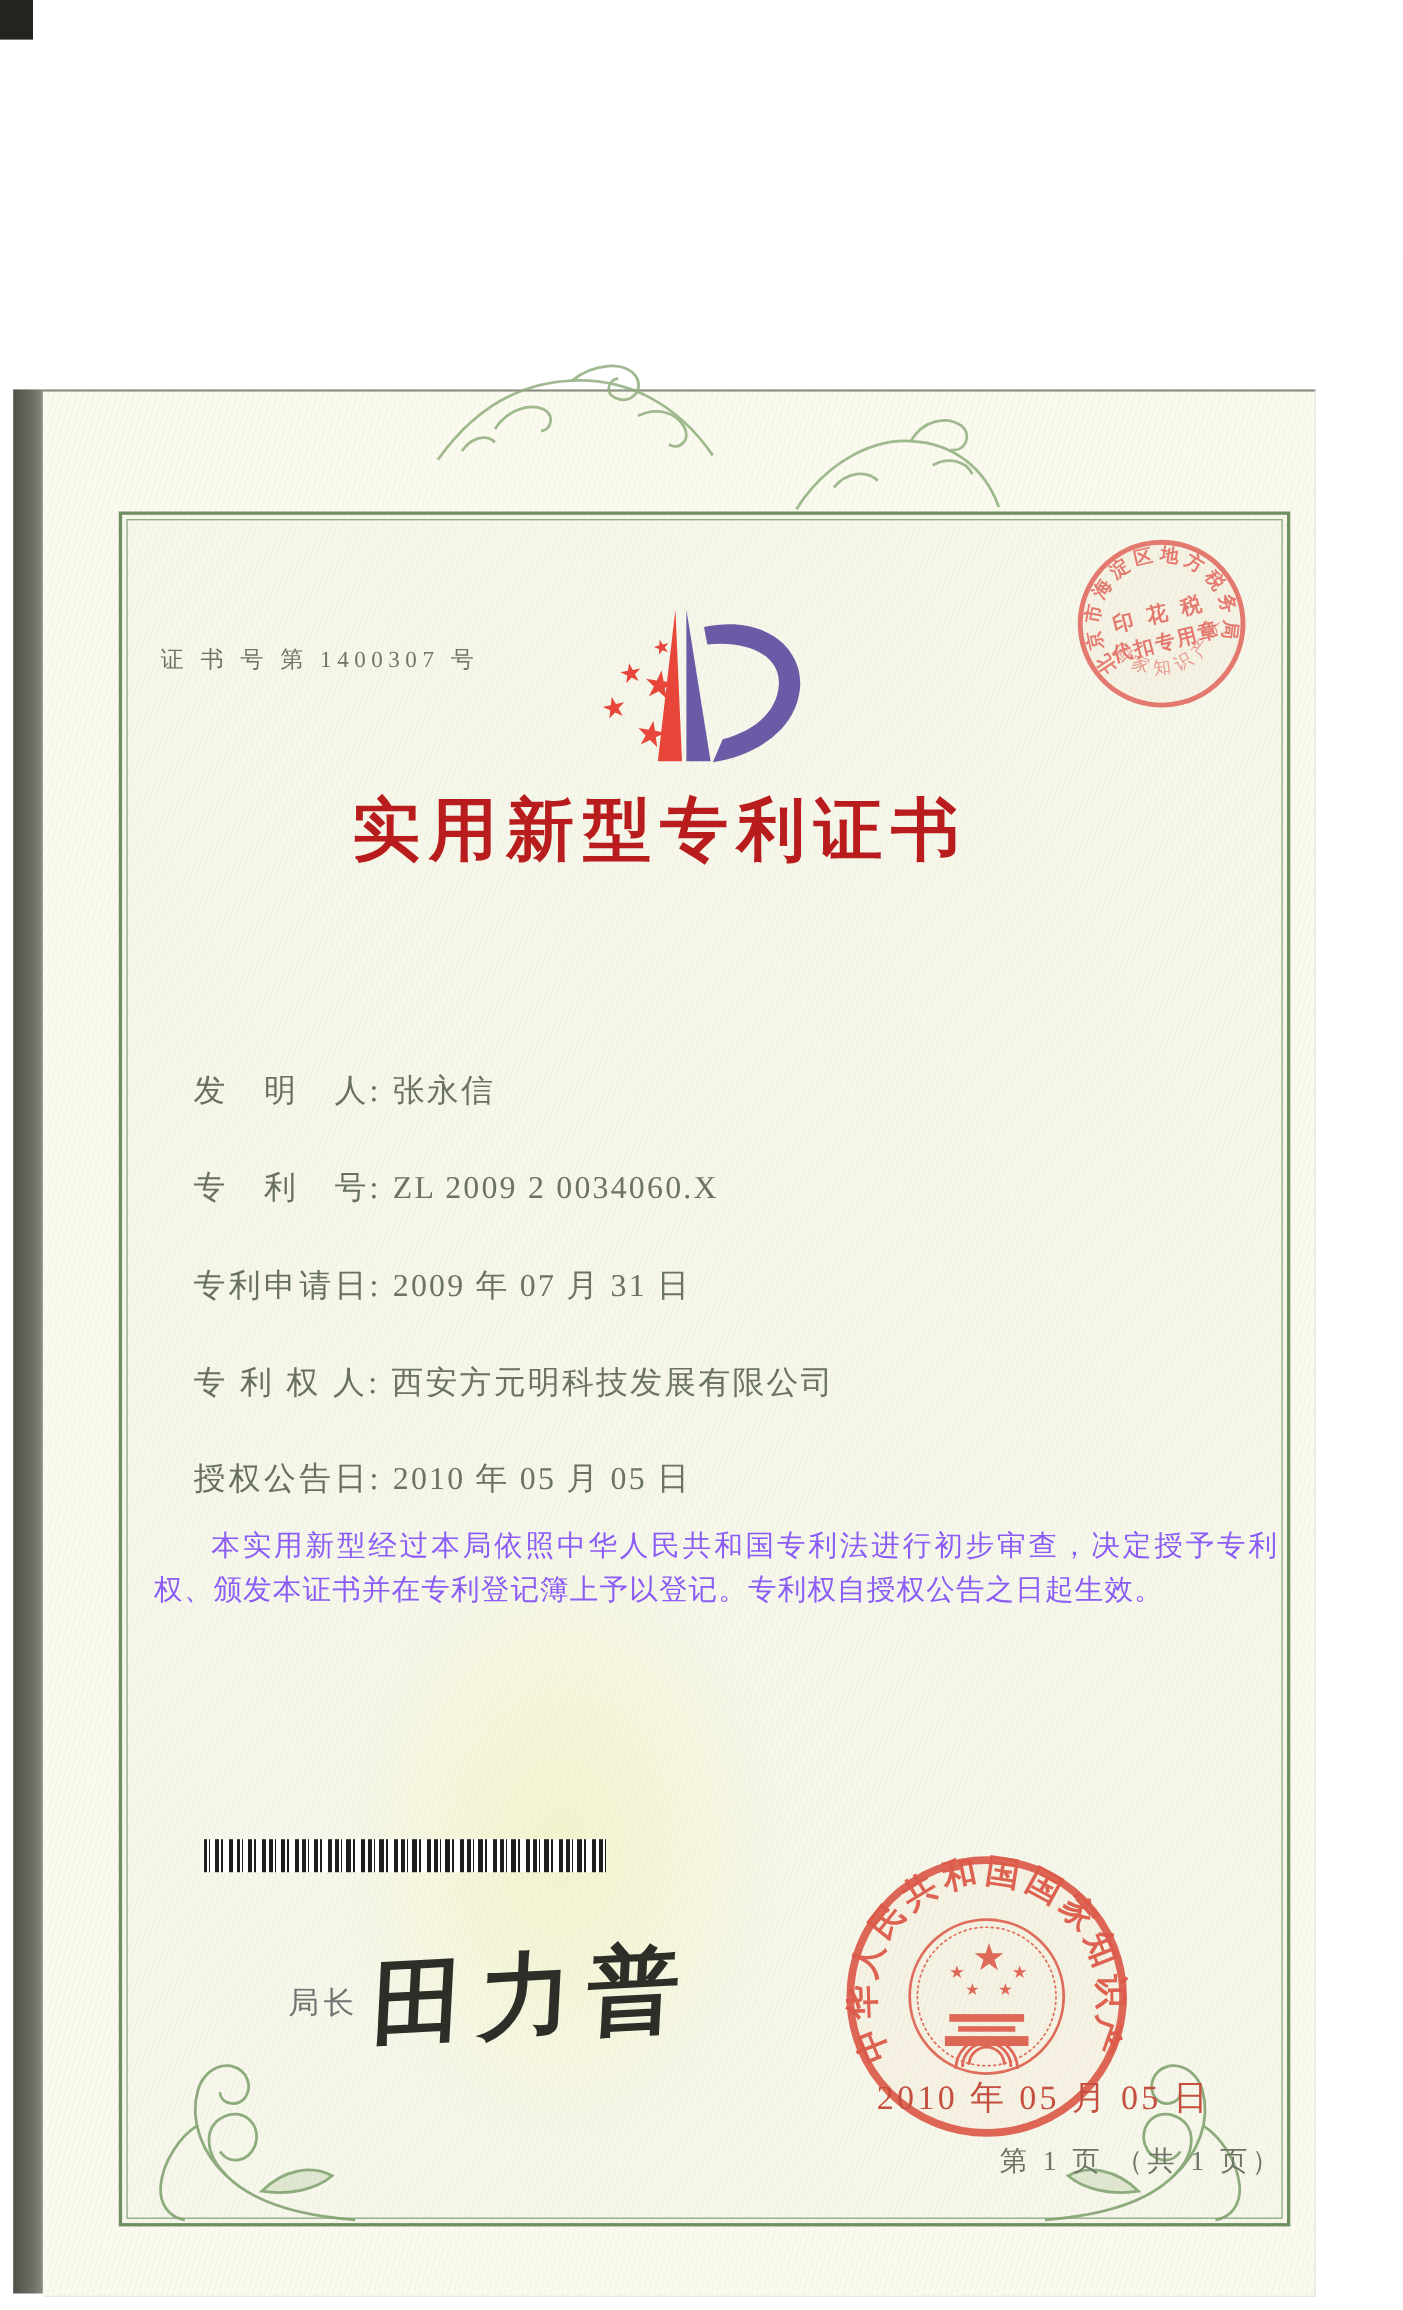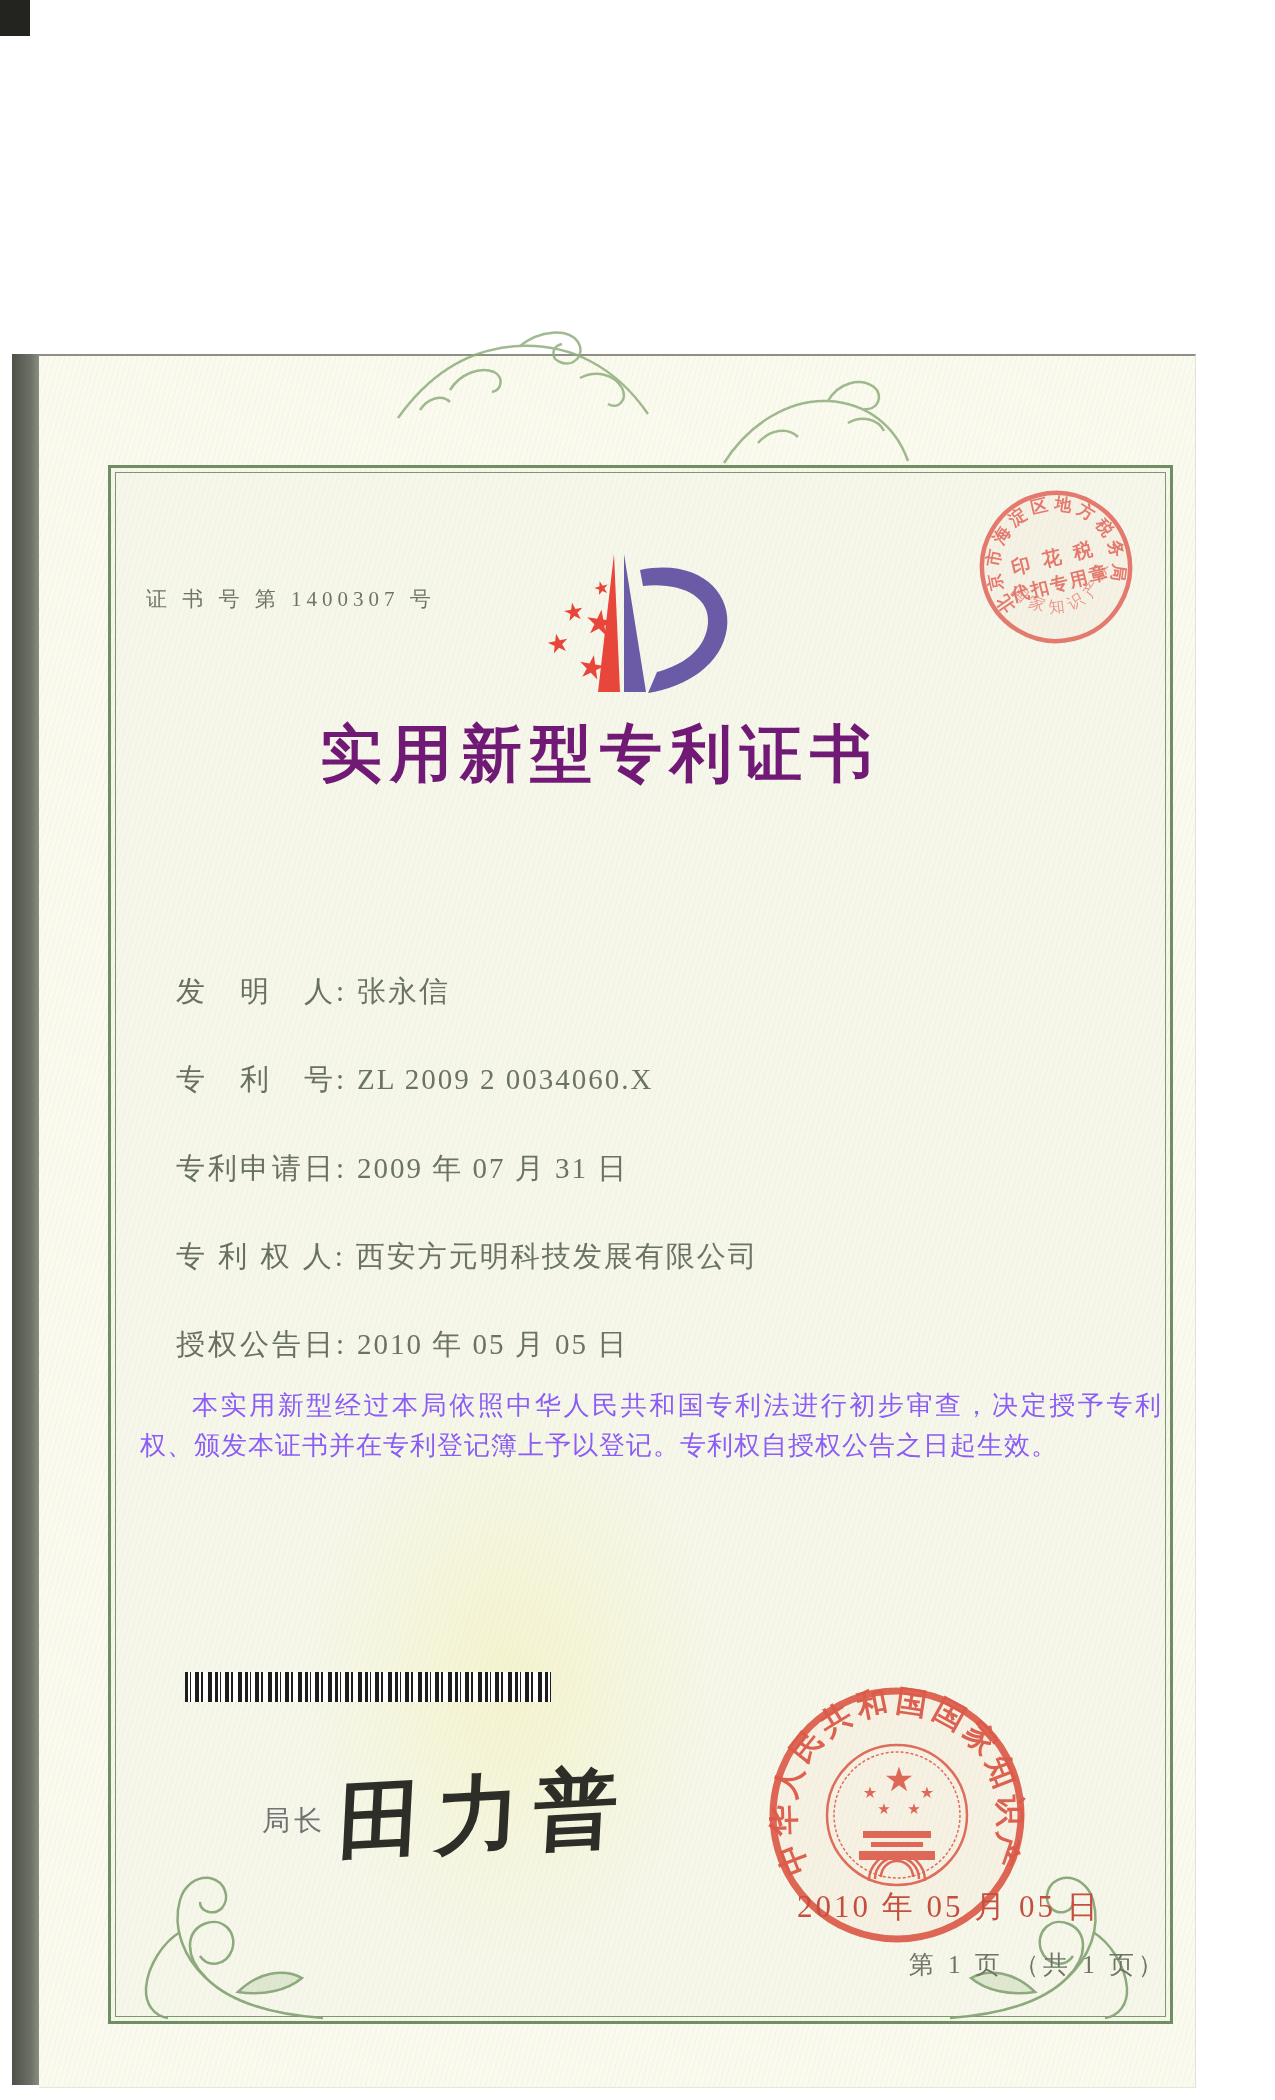--- a/index.html
+++ b/index.html
@@ -13,21 +13,21 @@
          background-image:repeating-linear-gradient(106deg,rgba(173,196,150,0.10) 0 1px,rgba(0,0,0,0) 1px 5px);}
   .tint{position:absolute;left:300px;top:1390px;width:420px;height:580px;pointer-events:none;
         background:radial-gradient(ellipse at center,rgba(247,238,168,0.45),rgba(247,238,168,0) 70%);}
   .frame{position:absolute;left:108px;top:465px;width:1059px;height:1553px;
          border:3px solid #6f8f63;background:rgba(222,234,205,0.14);}
   .frame-inner{position:absolute;left:4px;top:4px;right:4px;bottom:4px;border:1px solid #7a9a6e;}
   .ornament{position:absolute;color:#8fae7d;}
   .cert-no{position:absolute;left:146px;top:541px;font-size:21px;letter-spacing:5px;color:#6e7566;margin-top:44px;}
   .logo{position:absolute;left:540px;top:550px;}
   .title{position:absolute;left:90px;top:712px;width:1020px;text-align:center;
-         font-size:62px;font-weight:700;letter-spacing:8px;color:#701a75;}
+         font-size:62px;font-weight:700;letter-spacing:8px;color:#b91c1c;}
   .field{position:absolute;left:176px;font-size:29px;color:#68715f;white-space:nowrap;}
   .field .lbl{letter-spacing:3px;}
   .field .val{margin-left:10px;letter-spacing:2px;color:#6a7364;}
   .bodytext{position:absolute;left:140px;top:1386px;width:1022px;font-size:26px;line-height:40px;
             color:#8b5cf6;text-align:justify;}
   .bodytext p{margin:0;text-indent:2em;letter-spacing:1px;}
   .barcode{position:absolute;left:185px;top:1672px;width:366px;height:30px;
            background:repeating-linear-gradient(90deg,#1d1d1b 0 3px,#fff 3px 5px,#1d1d1b 5px 6px,#fff 6px 10px,#1d1d1b 10px 14px,#fff 14px 16px,#1d1d1b 16px 18px,#fff 18px 23px,#1d1d1b 23px 27px,#fff 27px 30px);}
   .sig-title{position:absolute;left:262px;top:1802px;font-size:28px;color:#737373;letter-spacing:4px;}
   .sig-name{position:absolute;left:338px;top:1758px;font-size:84px;font-weight:700;color:#2e2e29;

